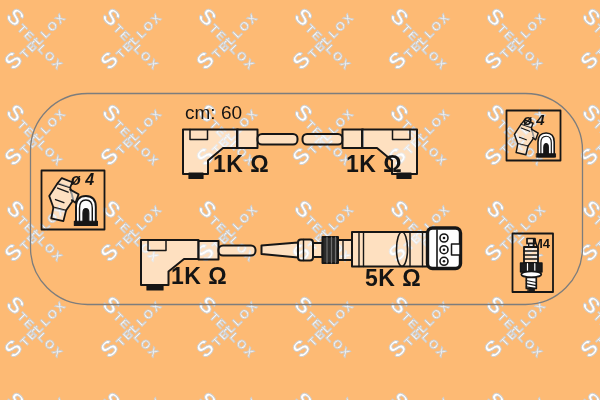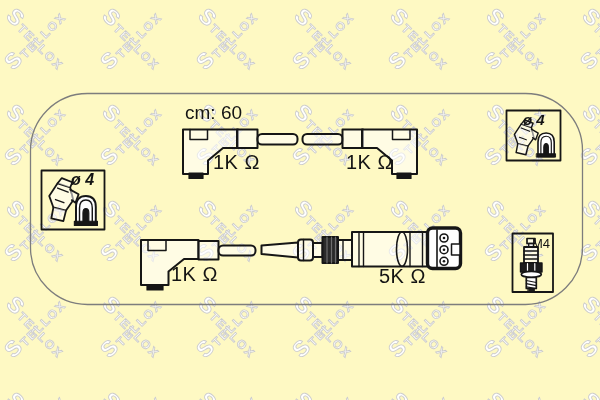--- a/index.html
+++ b/index.html
@@ -1,34 +1,34 @@
 <!DOCTYPE html>
 <html><head>
 <meta charset="utf-8">
 <style>
   html,body{margin:0;padding:0;background:#fff;}
   #stage{
-    position:relative;width:600px;height:400px;overflow:hidden;background:#fef9c3;
+    position:relative;width:600px;height:400px;overflow:hidden;background:#fdba74;
     font-family:"Liberation Sans",sans-serif;color:#161616;
   }
   svg{display:block;}
   .layer{position:absolute;left:0;top:0;}
   
   .wm text{
     font-family:"Liberation Sans",sans-serif;font-weight:700;font-size:12px;
     letter-spacing:2px;fill:#ffffff;stroke:#cbcbcb;stroke-width:0.85;
   }
   .wm .wm-big{font-size:22px;}
   
   .lbl{position:absolute;white-space:nowrap;color:#141414;}
   .lbl-cm{font-size:19px;font-weight:400;letter-spacing:0px;}
-  .lbl-res{font-size:20px;font-weight:400;letter-spacing:0.5px;}
+  .lbl-res{font-size:23px;font-weight:700;letter-spacing:0.5px;}
   .lbl-dia{font-size:16px;font-weight:700;font-style:italic;}
   .lbl-dia-sm{font-size:15px;font-weight:700;font-style:italic;}
-  .lbl-m4{font-size:13px;font-weight:400;}
+  .lbl-m4{font-size:13px;font-weight:700;}
 </style>
 </head>
 <body>
 
 <div id="stage">
 
   <svg class="layer wm" width="600" height="400" aria-hidden="true">
     <defs>
       <pattern id="wmp" width="96" height="96" patternUnits="userSpaceOnUse" patternTransform="translate(-12,-8)">
         <g transform="rotate(45 48 48)">
@@ -161,21 +161,21 @@
 
   <div class="lbl lbl-cm" style="left:185px;top:102px;">cm: 60</div>
 
   <div class="lbl lbl-res" style="left:213px;top:151px;">1K Ω</div>
 
   <div class="lbl lbl-res" style="left:346px;top:151px;">1K Ω</div>
 
 
   <div class="lbl lbl-res" style="left:171px;top:263px;">1K Ω</div>
 
-  <div class="lbl lbl-res" style="left:379px;top:265px;">5K Ω</div>
+  <div class="lbl lbl-res" style="left:365px;top:265px;">5K Ω</div>
 
   <div class="lbl lbl-dia" style="left:71px;top:171px;">ø 4</div>
 
   <div class="lbl lbl-dia-sm" style="left:523px;top:111px;">ø 4</div>
 
   <div class="lbl lbl-m4" style="left:532px;top:236px;">M4</div>
 
 </div>
 
 </body></html>

